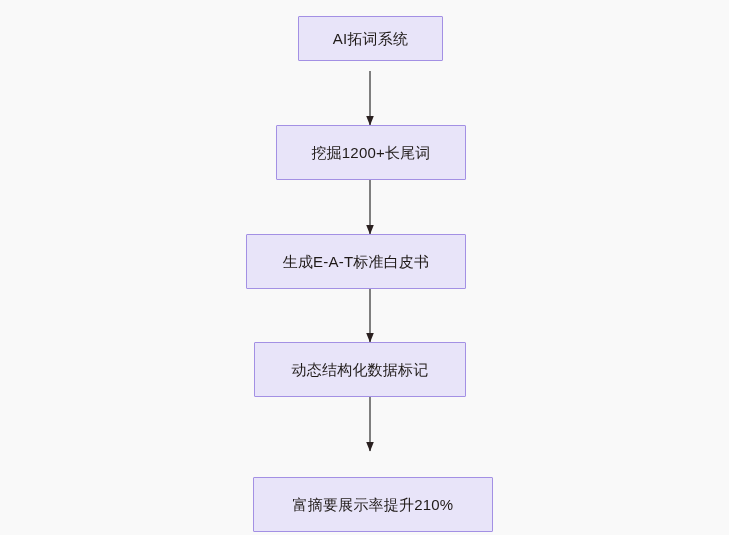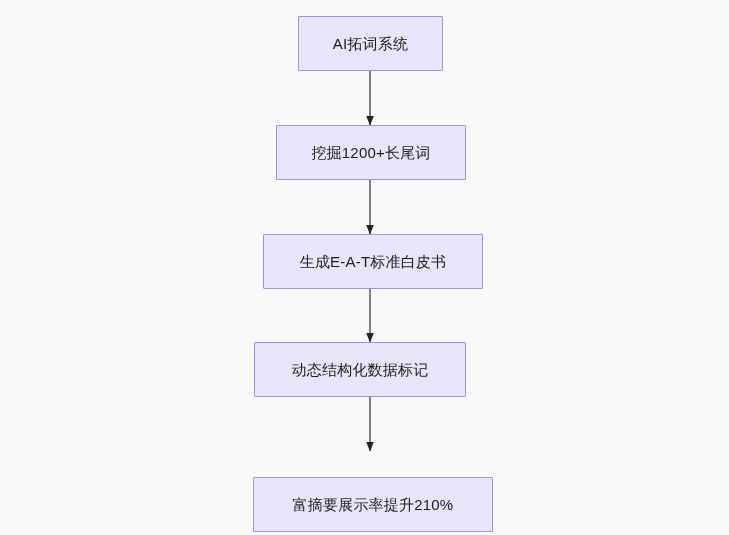--- a/index.html
+++ b/index.html
@@ -66,29 +66,29 @@
       <line x1="370" y1="180" x2="370" y2="234" stroke="#7f7f7f" stroke-width="2" marker-end="url(#arrowhead)"></line>
     </g>
     <g>
       <line x1="370" y1="289" x2="370" y2="342" stroke="#7f7f7f" stroke-width="2" marker-end="url(#arrowhead)"></line>
     </g>
     <g>
       <line x1="370" y1="397" x2="370" y2="451" stroke="#7f7f7f" stroke-width="2" marker-end="url(#arrowhead)"></line>
     </g>
   </svg>
 
-  <div class="node" id="node-1" style="left: 298px; top: 16px; width: 145px; height: 55px; background: rgb(232, 228, 249); border-color: rgb(163, 144, 228); color: rgb(31, 26, 24);">
+  <div class="node" id="node-1" style="left: 298px; top: 16px; width: 145px; height: 45px; background: rgb(232, 228, 249); border-color: rgb(163, 144, 228); color: rgb(31, 26, 24);">
     <span class="node-label">AI拓词系统</span>
   </div>
 
   <div class="node" id="node-2" style="left: 276px; top: 125px; width: 190px; height: 55px; background: rgb(232, 228, 249); border-color: rgb(163, 144, 228); color: rgb(31, 26, 24); align-items: center;">
     <span class="node-label">挖掘1200+长尾词</span>
   </div>
 
-  <div class="node" id="node-3" style="left: 263px; top: 234px; width: 220px; height: 55px; background: rgb(232, 228, 249); border-color: rgb(163, 144, 228); color: rgb(31, 26, 24);">
+  <div class="node" id="node-3" style="left: 246px; top: 234px; width: 220px; height: 55px; background: rgb(232, 228, 249); border-color: rgb(163, 144, 228); color: rgb(31, 26, 24);">
     <span class="node-label">生成E-A-T标准白皮书</span>
   </div>
 
   <div class="node" id="node-4" style="left: 254px; top: 342px; width: 212px; height: 55px; background: rgb(232, 228, 249); border-color: rgb(163, 144, 228); color: rgb(31, 26, 24);">
     <span class="node-label">动态结构化数据标记</span>
   </div>
 
   <div class="node" id="node-5" style="left: 253px; top: 477px; width: 240px; height: 55px; background: rgb(232, 228, 249); border-color: rgb(163, 144, 228); color: rgb(31, 26, 24);">
     <span class="node-label">富摘要展示率提升210%</span>
   </div>

